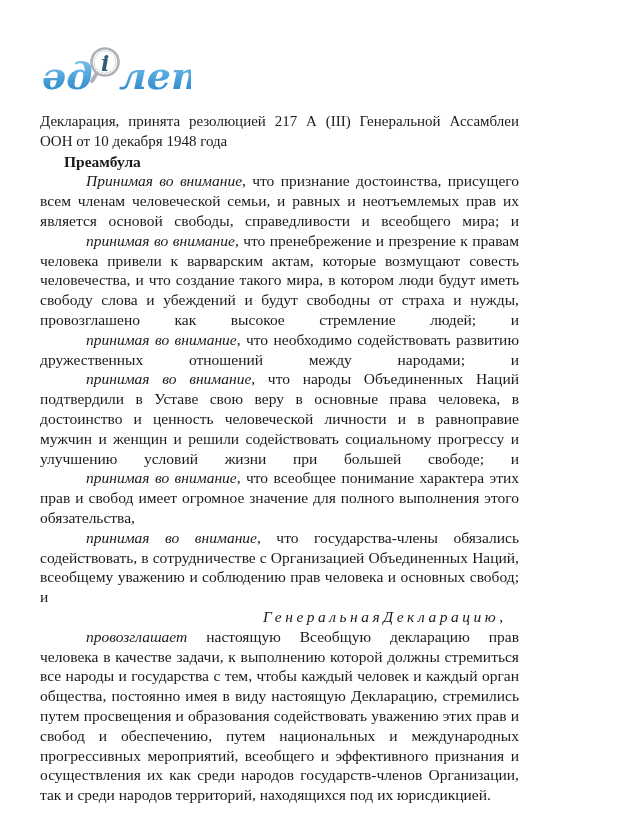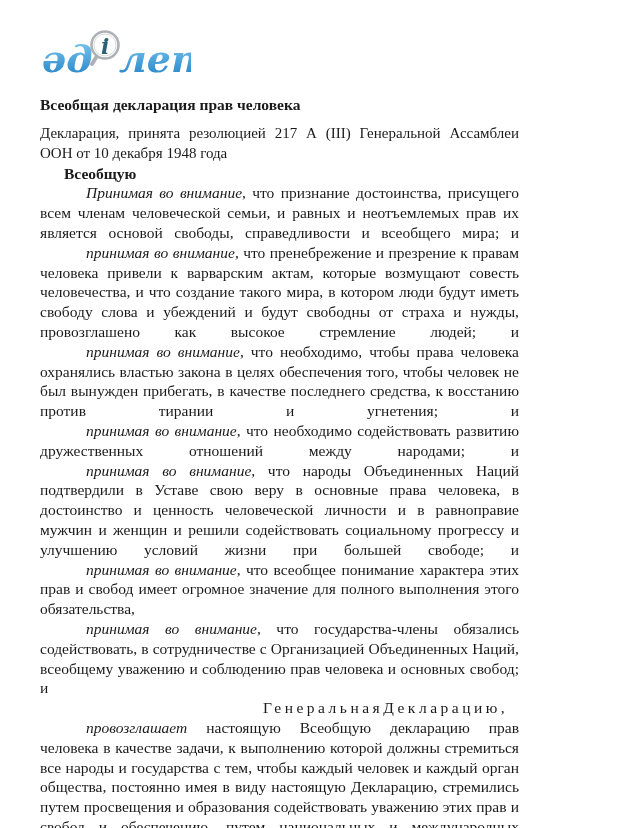--- a/index.html
+++ b/index.html
@@ -11,21 +11,21 @@
     width: 640px;
     height: 828px;
     overflow: hidden;
     font-family: "Liberation Serif", serif;
     color: #1a1a1a;
   }
   .page {
     box-sizing: border-box;
     width: 559px;
     height: 828px;
-    padding: 30px 40px 0 40px;
+    padding: 47px 40px 0 40px;
     background: #ffffff;
   }
   .logo-wrap {
     height: 52px;
     margin: 0 0 13px 1px;
   }
   .doc-title {
     font-size: 15.5px;
     line-height: 20px;
     font-weight: bold;
@@ -53,20 +53,21 @@
   }
   .jl {
     text-align-last: justify;
   }
   .clause .lead {
     font-style: italic;
   }
   .assembly {
     font-size: 15.5px;
     line-height: 19.8px;
+    font-style: italic;
     letter-spacing: 3.5px;
     margin: 0;
     padding: 0 16px 0 223px;
     display: flex;
     justify-content: space-between;
   }
 </style>
 </head>
 <body>
 
@@ -87,31 +88,29 @@
 
       <g>
         <line x1="56" y1="26" x2="51" y2="34" stroke="#aeb2b6" stroke-width="4" stroke-linecap="round"></line>
         <circle cx="64" cy="15" r="13.5" fill="#ffffff" fill-opacity="0.9" stroke="#aeb2b6" stroke-width="2.6"></circle>
         <circle cx="64" cy="15" r="11" fill="none" stroke="#d7dadd" stroke-width="1"></circle>
         <text x="60" y="24" font-family="DejaVu Serif, serif" font-style="italic" font-weight="bold" font-size="22" fill="#2b6075">і</text>
       </g>
     </svg>
   </div>
 
-  <p class="doc-title">Всеобщая декларация прав человека</p>
 
   <p class="subtitle">Декларация, принята резолюцией 217 А (III) Генеральной Ассамблеи ООН от 10 декабря 1948 года</p>
 
-  <p class="preamble-heading">Всеобщую</p>
+  <p class="preamble-heading">Преамбула</p>
 
   <p class="clause jl"><span class="lead">Принимая во внимание</span><span>, что признание достоинства, присущего всем членам человеческой семьи, и равных и неотъемлемых прав их является основой свободы, справедливости и всеобщего мира; и</span></p>
 
   <p class="clause jl"><span class="lead">принимая во внимание</span><span>, что пренебрежение и презрение к правам человека привели к варварским актам, которые возмущают совесть человечества, и что создание такого мира, в котором люди будут иметь свободу слова и убеждений и будут свободны от страха и нужды, провозглашено как высокое стремление людей; и</span></p>
 
-  <p class="clause jl"><span class="lead">принимая во внимание</span><span>, что необходимо, чтобы права человека охранялись властью закона в целях обеспечения того, чтобы человек не был вынужден прибегать, в качестве последнего средства, к восстанию против тирании и угнетения; и</span></p>
 
   <p class="clause jl"><span class="lead">принимая во внимание</span><span>, что необходимо содействовать развитию дружественных отношений между народами; и</span></p>
 
   <p class="clause jl"><span class="lead">принимая во внимание</span><span>, что народы Объединенных Наций подтвердили в Уставе свою веру в основные права человека, в достоинство и ценность человеческой личности и в равноправие мужчин и женщин и решили содействовать социальному прогрессу и улучшению условий жизни при большей свободе; и</span></p>
 
   <p class="clause jl"><span class="lead">принимая во внимание</span><span>, что всеобщее понимание характера этих прав и свобод имеет огромное значение для полного выполнения этого обязательства,</span></p>
 
   <p class="clause jl"><span class="lead">принимая во внимание</span><span>, что государства-члены обязались содействовать, в сотрудничестве с Организацией Объединенных Наций, всеобщему уважению и соблюдению прав человека и основных свобод; и</span></p>
 
   <p class="assembly">

